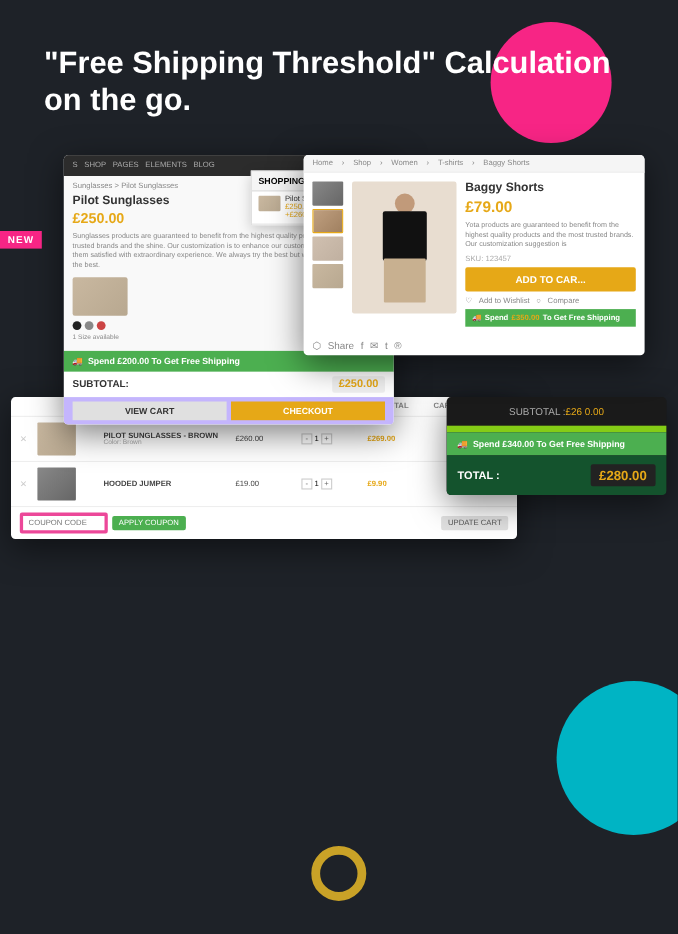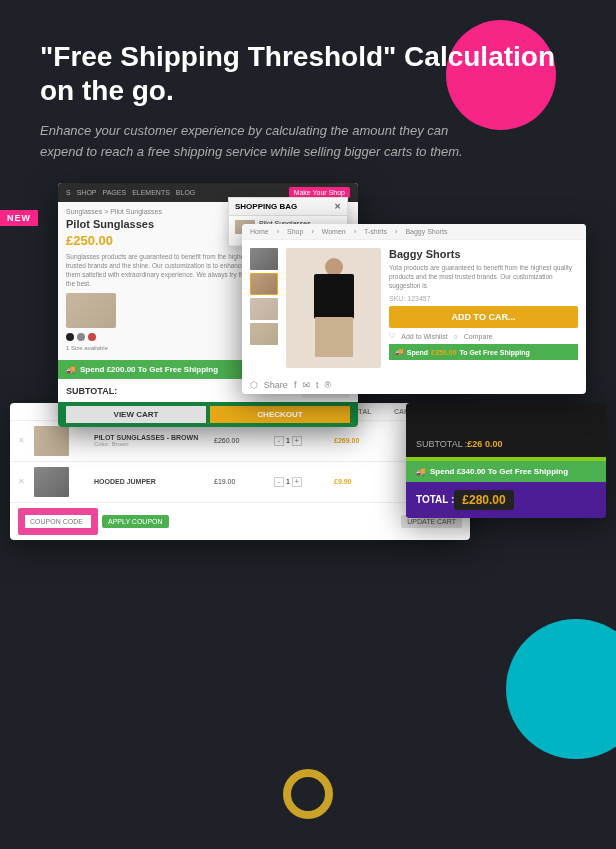--- a/index.html
+++ b/index.html
@@ -249,21 +249,21 @@
       background: #f0f0f0;
       padding: 2px 6px;
       border-radius: 2px;
     }
 
     
     .cart-buttons {
       display: flex;
       padding: 4px 8px;
       gap: 4px;
-      background: #15803d;
+      background: #c4b5fd;
     }
     .btn-view-cart {
       flex: 1;
       font-size: 8px;
       font-weight: bold;
       color: #333;
       background: #e0e0e0;
       border: none;
       padding: 4px;
       cursor: pointer;
@@ -279,26 +279,25 @@
       padding: 4px;
       cursor: pointer;
       text-align: center;
     }
 
     
     .screenshot-right {
       position: absolute;
       right: 0;
       top: 0;
-      width: 344px;
+      width: 310px;
       background: #fff;
       border-radius: 4px;
       overflow: hidden;
       box-shadow: 0 8px 30px rgba(0,0,0,0.5);
-      margin-top: 41px;
     }
     .ss-right-nav {
       background: #f5f5f5;
       display: flex;
       align-items: center;
       padding: 4px 8px;
       gap: 8px;
       border-bottom: 1px solid #eee;
     }
     .ss-right-nav-item {
@@ -484,21 +483,21 @@
       color: #e6a817;
       font-weight: bold;
     }
     .coupon-row {
       display: flex;
       gap: 4px;
       padding: 5px 8px;
       align-items: center;
     }
     .coupon-input {
-      border: 7px solid #ec4899;
+      border: 3px solid #ec4899;
       padding: 3px 5px;
       font-size: 7px;
       width: 80px;
       border-radius: 2px;
     }
     .apply-coupon-btn {
       background: #4caf50;
       color: white;
       font-size: 7px;
       padding: 3px 6px;
@@ -523,47 +522,46 @@
       right: 0;
       top: 220px;
       width: 200px;
       background: #1a1a1a;
       border-radius: 4px;
       overflow: hidden;
       box-shadow: 0 8px 30px rgba(0,0,0,0.5);
     }
     .ct-subtotal-row {
       display: flex;
-      justify-content: flex-start;
+      justify-content: center;
       padding: 8px 10px;
       font-size: 9px;
       color: #aaa;
-      border-bottom: 4px solid #84cc16;
-      margin-top: 28px;
+      border-bottom: 6px solid #84cc16;
     }
     .ct-subtotal-amount {
       color: #e6a817;
-      font-weight: bold;
+      font-weight: normal;
     }
     .free-ship-bar-bottom {
       background: #4caf50;
       color: white;
       font-size: 8px;
       font-weight: bold;
       padding: 6px 10px;
       display: flex;
       align-items: center;
       gap: 4px;
     }
     .ct-total-row {
       display: flex;
-      justify-content: flex-start;
+      justify-content: space-between;
       align-items: center;
       padding: 8px 10px;
-      background: #4c1d95;
+      background: #14532d;
     }
     .ct-total-label {
       font-size: 10px;
       font-weight: bold;
       color: white;
     }
     .ct-total-amount {
       font-size: 12px;
       font-weight: bold;
       color: #e6a817;
@@ -639,21 +637,20 @@
     }
 
   </style>
 </head>
 <body>
 
 <div class="circle-pink"></div>
 
 <div class="header">
   <h1 class="header-title">"Free Shipping Threshold" Calculation on the go.</h1>
-  <p class="header-desc">Enhance your customer experience by calculating the amount they can expend to reach a free shipping service while selling bigger carts to them.</p>
 </div>
 
 <div class="new-badge">NEW</div>
 
 <div class="ss-wrapper">
 
   <div class="screenshot-left" style="top:0; z-index:3;">
 
     <div class="ss-nav">
       <span class="ss-nav-item">S</span>
@@ -739,20 +736,21 @@
       <div class="ss-main-img">
         <div class="product-person">
           <div class="person-head"></div>
           <div class="person-body"></div>
           <div class="person-pants"></div>
         </div>
       </div>
 
       <div class="ss-right-info">
         <div class="rp-title">Baggy Shorts</div>
+        <div class="rp-price">£79.00</div>
         <div class="rp-desc">Yota products are guaranteed to benefit from the highest quality products and the most trusted brands. Our customization suggestion is</div>
         <div class="sku-row">SKU: 123457</div>
         <button class="add-to-cart-btn">ADD TO CAR...</button>
         <div class="wishlist-compare-row">
           <span>♡</span>
           <span>Add to Wishlist</span>
           <span>○</span>
           <span>Compare</span>
         </div>
         <div class="free-ship-bar-right">

